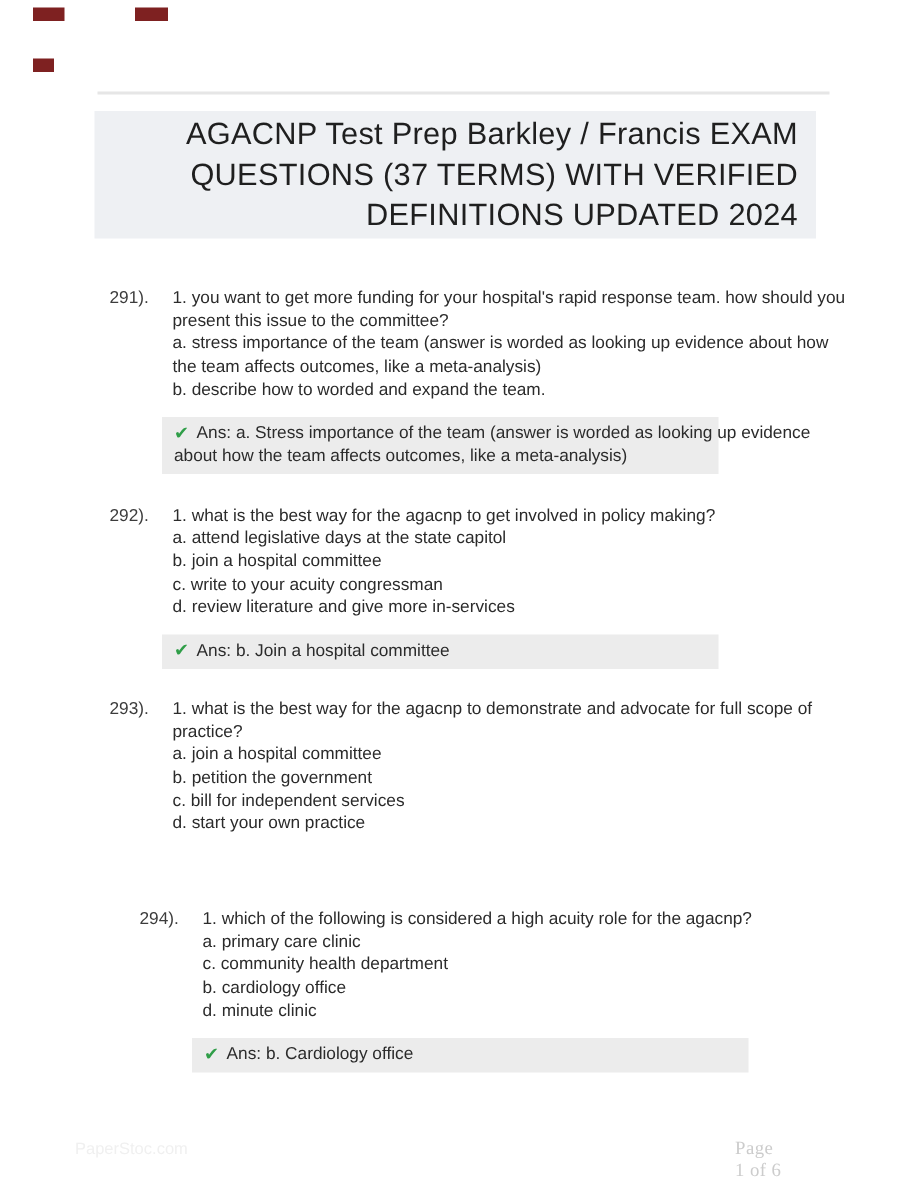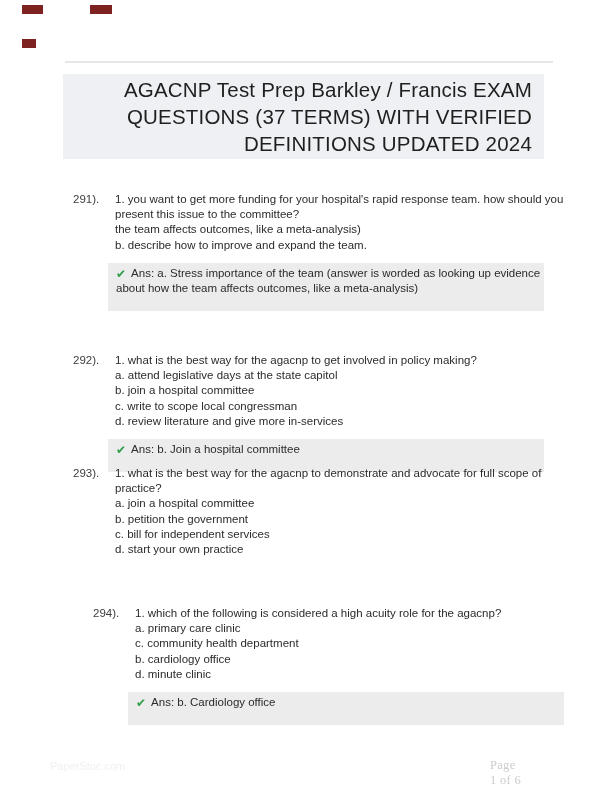--- a/index.html
+++ b/index.html
@@ -21,36 +21,36 @@
     position:absolute;left:63px;top:74px;width:481px;box-sizing:border-box;
     margin:0;padding:2px 12px;background:var(--title-bg,#eef0f3);
     font-size:20.5px;line-height:27px;font-weight:400;letter-spacing:.2px;
     color:var(--title-text,#1f1f1f);
     text-align:right;
   }
 
   #questions{position:absolute;left:0;top:0;width:606px;}
   .q{position:absolute;left:0;width:606px;}
   .q:nth-of-type(1){top:192px;}
-  .q:nth-of-type(2){top:337px;margin-top:16px;}
+  .q:nth-of-type(2){top:337px;}
   .q:nth-of-type(3){top:466px;}
   .q:nth-of-type(4){top:606px;margin-left:20px;}
 
   .qnum{
     position:absolute;left:73px;top:0;
     font-size:11.5px;line-height:15.2px;color:#3c3c3c;
   }
   .qbody{margin-left:115px;width:430px;}
   .qline{
     font-size:11.5px;line-height:15.2px;color:var(--body-text,#2b2b2b);
     white-space:nowrap;
   }
   .ansbox{
-    margin-top:10px;margin-left:-7px;width:436px;box-sizing:border-box;
-    background:var(--ans-bg,#ececec);padding:3px 8px 15px 8px;
+    margin-top:10px;margin-left:-7px;width:371px;box-sizing:border-box;
+    background:var(--ans-bg,#ececec);padding:3px 8px 4px 8px;
   }
   .ansline{
     font-size:11.5px;line-height:15.2px;color:var(--body-text,#2b2b2b);
     white-space:nowrap;
   }
   .check{
     color:var(--check-green,#2f9e48);font-size:12px;margin-right:5px;
     display:inline-block;transform:translateY(.5px);
   }
 
@@ -76,35 +76,36 @@
   <div class="divider"></div>
 
   <h1 class="title-box">AGACNP Test Prep Barkley / Francis EXAM QUESTIONS (37 TERMS) WITH VERIFIED DEFINITIONS UPDATED 2024</h1>
 
   <main id="questions">
       <section class="q">
         <div class="qnum">291).</div>
         <div class="qbody">
           <div class="qline">1. you want to get more funding for your hospital's rapid response team. how should you</div>
           <div class="qline">present this issue to the committee?</div>
+          <div class="qline">a. stress importance of the team (answer is worded as looking up evidence about how</div>
           <div class="qline">the team affects outcomes, like a meta-analysis)</div>
-          <div class="qline">b. describe how to improve and expand the team.</div>
+          <div class="qline">b. describe how to worded and expand the team.</div>
           <div class="ansbox">
             <div class="ansline"><span class="check">✔</span><span>Ans: a. Stress importance of the team (answer is worded as looking up evidence</span></div>
             <div class="ansline">about how the team affects outcomes, like a meta-analysis)</div>
           </div>
         </div>
       </section>
       <section class="q">
         <div class="qnum">292).</div>
         <div class="qbody">
           <div class="qline">1. what is the best way for the agacnp to get involved in policy making?</div>
           <div class="qline">a. attend legislative days at the state capitol</div>
           <div class="qline">b. join a hospital committee</div>
-          <div class="qline">c. write to scope local congressman</div>
+          <div class="qline">c. write to your acuity congressman</div>
           <div class="qline">d. review literature and give more in-services</div>
           <div class="ansbox">
             <div class="ansline"><span class="check">✔</span><span>Ans: b. Join a hospital committee</span></div>
           </div>
         </div>
       </section>
       <section class="q">
         <div class="qnum">293).</div>
         <div class="qbody">
           <div class="qline">1. what is the best way for the agacnp to demonstrate and advocate for full scope of</div>

